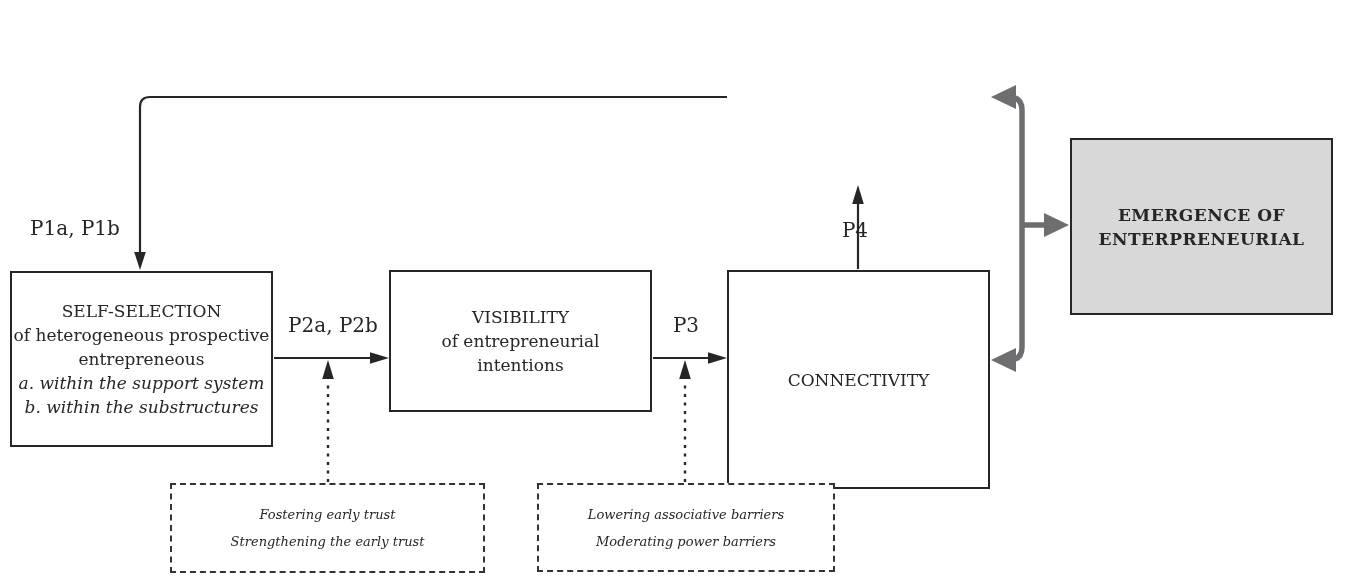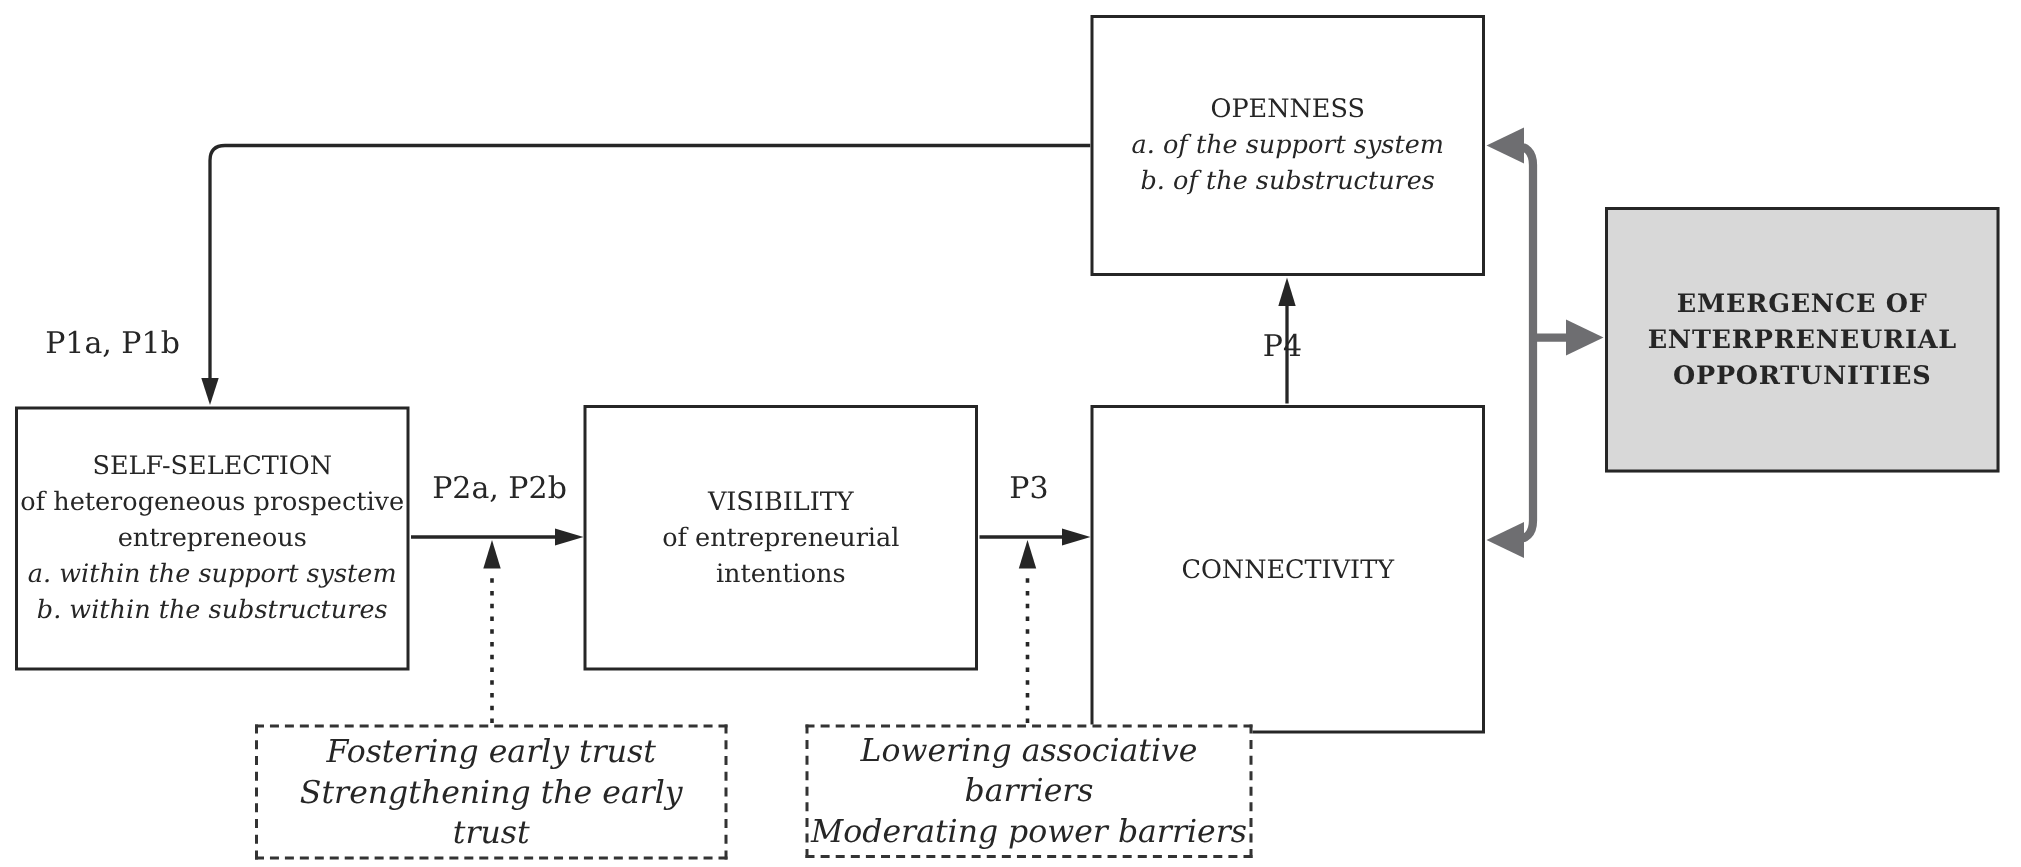--- a/index.html
+++ b/index.html
@@ -39,36 +39,36 @@
     align-items: center;
     text-align: center;
     font-size: 17px;
     line-height: 24px;
   }
   .box .t-roman  { font-style: normal; }
   .box .t-italic { font-style: italic; }
 
   .box-openness      { left: 727px;  top: 10px;  width: 263px; height: 174px; }
   .box-self          { left: 10px;   top: 271px; width: 263px; height: 176px; }
-  .box-visibility    { left: 389px;  top: 270px; width: 263px; height: 177px; }
+  .box-visibility    { left: 389px;  top: 270px; width: 263px; height: 142px; }
   .box-connectivity  { left: 727px;  top: 270px; width: 263px; height: 219px; }
   .box-emergence     { left: 1070px; top: 138px; width: 263px; height: 177px;
                        background: var(--emergence-fill, #d8d8d8); letter-spacing: 0.5px; font-weight: bold; }
   .note {
     position: absolute;
     z-index: 2;
     box-sizing: border-box;
     background: #ffffff;
     border: 2px dashed #333333;
     display: flex;
     flex-direction: column;
     justify-content: center;
     align-items: center;
     text-align: center;
-    font-size: 21px;
+    font-size: 13px;
     line-height: 27px;
     font-style: italic;
   }
   .note-trust    { left: 170px; top: 483px; width: 315px; height: 90px; }
   .note-barriers { left: 537px; top: 483px; width: 298px; height: 89px; }
 
   .plabel {
     position: absolute;
     z-index: 3;
     font-weight: normal;
@@ -120,25 +120,20 @@
 
     <g>
       <path class="gray-line" d="M 1009 97 Q 1022 97 1022 110 L 1022 347 Q 1022 360 1009 360"></path>
       <polygon class="gray-head" points="991,97 1016,85 1016,109"></polygon>
       <polygon class="gray-head" points="991,360 1016,348 1016,372"></polygon>
       <path class="gray-line" d="M 1022 225 L 1046 225"></path>
       <polygon class="gray-head" points="1069,225 1044,213 1044,237"></polygon>
     </g>
   </svg>
 
-  <div class="box box-openness">
-    <div class="t-roman">OPENNESS</div>
-    <div class="t-italic">a. of the support system</div>
-    <div class="t-italic">b. of the substructures</div>
-  </div>
 
   <div class="box box-self">
     <div class="t-roman">SELF-SELECTION</div>
     <div class="t-roman">of heterogeneous prospective</div>
     <div class="t-roman">entrepreneous</div>
     <div class="t-italic">a. within the support system</div>
     <div class="t-italic">b. within the substructures</div>
   </div>
 
   <div class="box box-visibility">
@@ -147,21 +142,20 @@
     <div class="t-roman">intentions</div>
   </div>
 
   <div class="box box-connectivity">
     <div class="t-roman">CONNECTIVITY</div>
   </div>
 
   <div class="box box-emergence">
     <div class="t-roman">EMERGENCE OF</div>
     <div class="t-roman">ENTERPRENEURIAL</div>
-    <div class="t-roman">OPPORTUNITIES</div>
   </div>
 
   <div class="note note-trust">
     <div>Fostering early trust</div>
     <div>Strengthening the early trust</div>
   </div>
 
   <div class="note note-barriers">
     <div>Lowering associative barriers</div>
     <div>Moderating power barriers</div>

